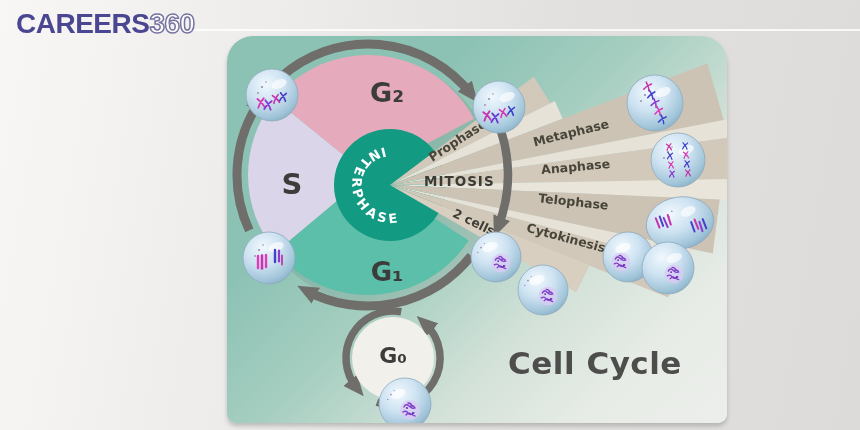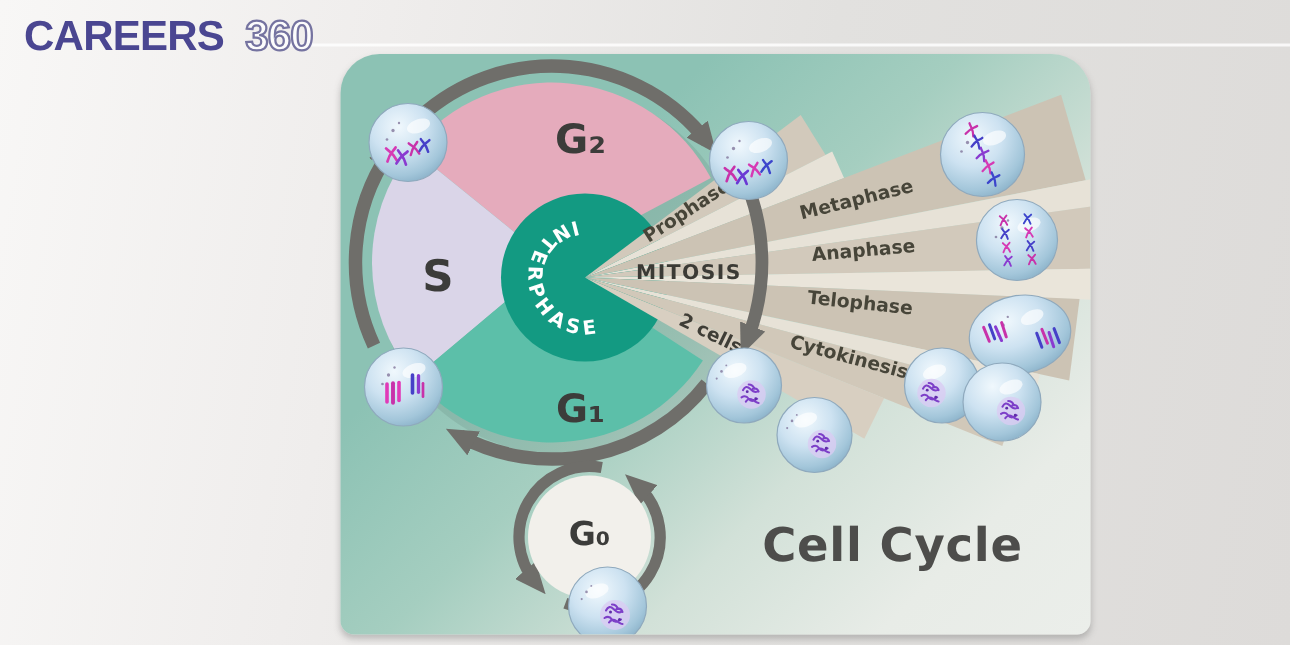--- a/index.html
+++ b/index.html
@@ -15,21 +15,21 @@
   .logo{
     position:absolute;left:16px;top:8px;z-index:2;
     font-weight:bold;font-size:28px;letter-spacing:-0.5px;
     font-family:"Liberation Sans","DejaVu Sans",sans-serif;
     cursor:pointer;white-space:nowrap;
   }
   .logo .part1{color:#4a4691;}
   .logo .part2{
     color:#fcfcfc;
     -webkit-text-stroke:1.5px #7573a0;
-    margin-left:14px;
+    margin-left:0;
   }
   .card{
     position:absolute;left:227px;top:36px;width:500px;height:387px;
     border-radius:26px 26px 9px 9px;overflow:hidden;z-index:1;
     background:linear-gradient(135deg,#8cc2b4 28%,#a5cec0 47%,#d2e1d8 66%,#e8ece7 84%,#ebeeea 100%);
     box-shadow:0 3px 4px rgba(100,100,100,0.35);
   }
   .card svg{position:absolute;left:0;top:0;}
   svg text{font-family:"DejaVu Sans","Liberation Sans",sans-serif;}
 </style>

